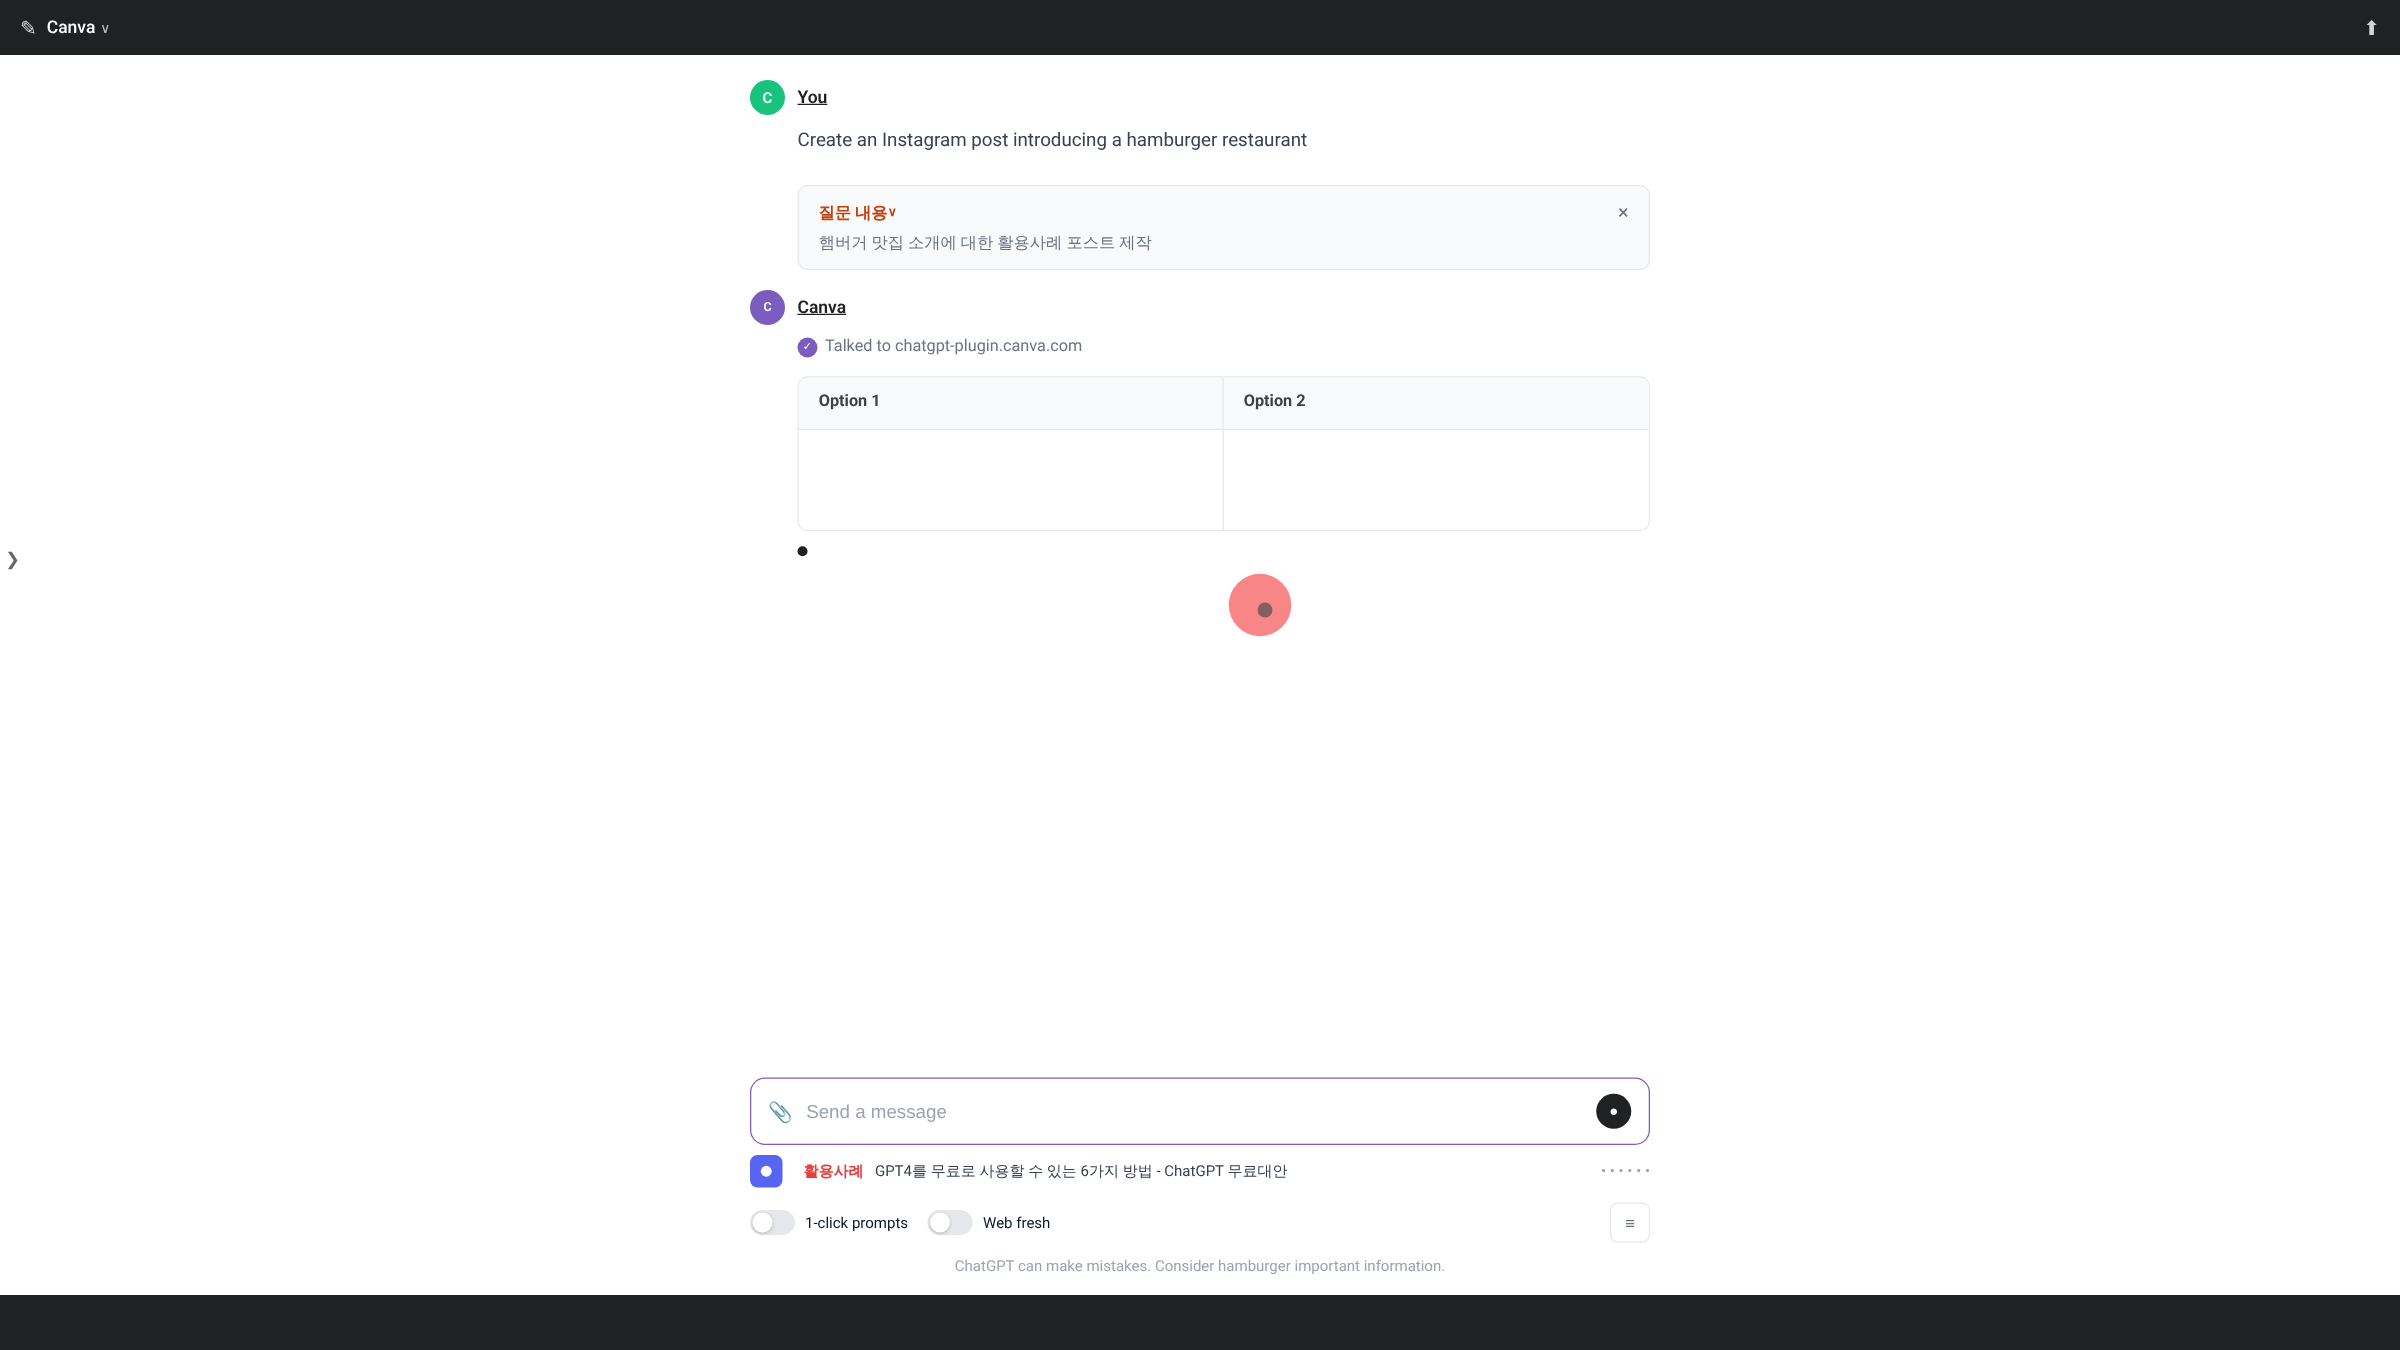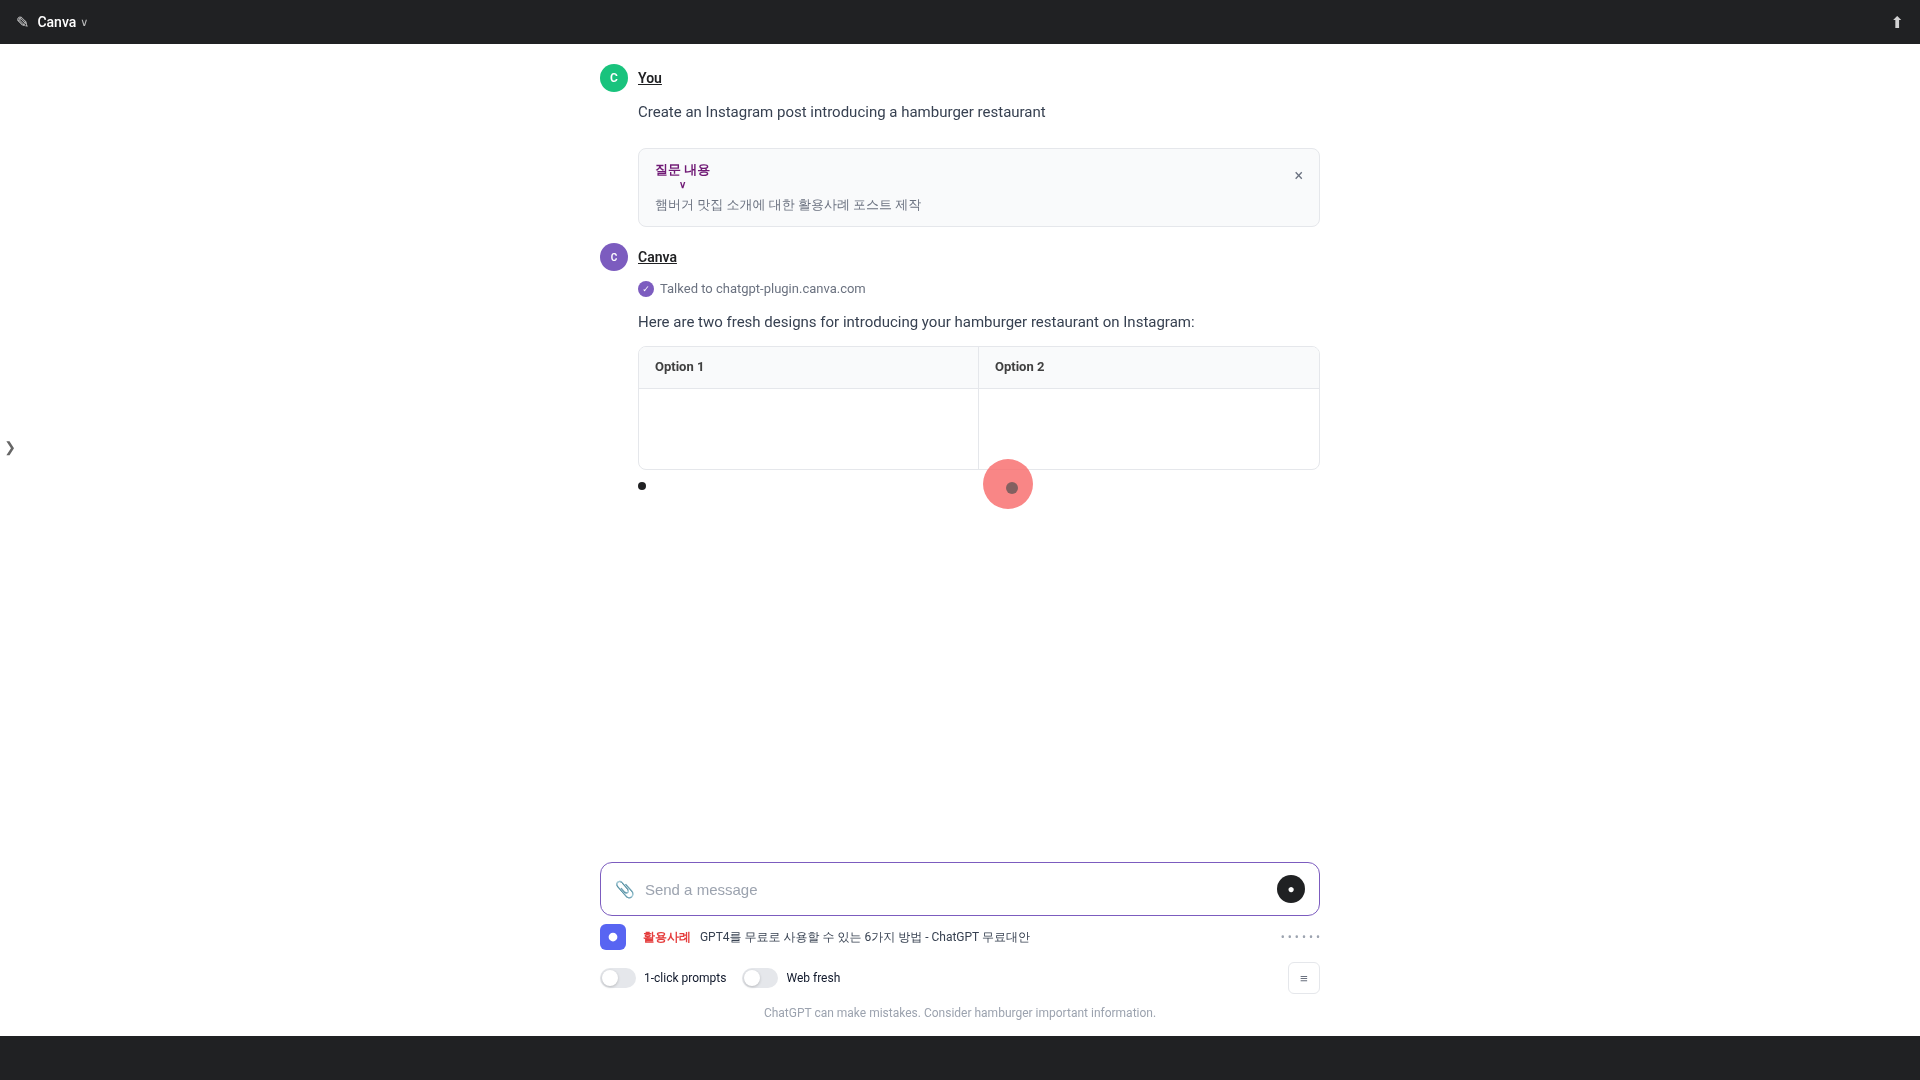--- a/index.html
+++ b/index.html
@@ -157,26 +157,25 @@
     .question-box-header {
       display: flex;
       align-items: center;
       justify-content: space-between;
       margin-bottom: 6px;
     }
 
     .question-box-title {
       font-size: 13px;
       font-weight: 600;
-      color: #701a75;
+      color: #c2410c;
       display: flex;
       align-items: center;
       gap: 0;
       cursor: pointer;
-      flex-direction: column;
     }
 
     .question-box-close {
       cursor: pointer;
       color: #6b7280;
       font-size: 16px;
       line-height: 1;
     }
 
     .question-box-content {
@@ -511,21 +510,20 @@
           <div class="avatar avatar-canva">C</div>
           <span class="message-author">Canva</span>
         </div>
         <div class="message-body">
 
           <div class="plugin-status">
             <div class="plugin-status-icon">✓</div>
             <span>Talked to chatgpt-plugin.canva.com</span>
           </div>
 
-          <p style="margin-bottom: 0;">Here are two fresh designs for introducing your hamburger restaurant on Instagram:</p>
 
           <div class="design-table">
             <div class="design-table-row design-table-header">
               <div class="design-table-cell">Option 1</div>
               <div class="design-table-cell">Option 2</div>
             </div>
             <div class="design-table-body-row">
               <div class="design-table-body-cell"></div>
               <div class="design-table-body-cell"></div>
             </div>

